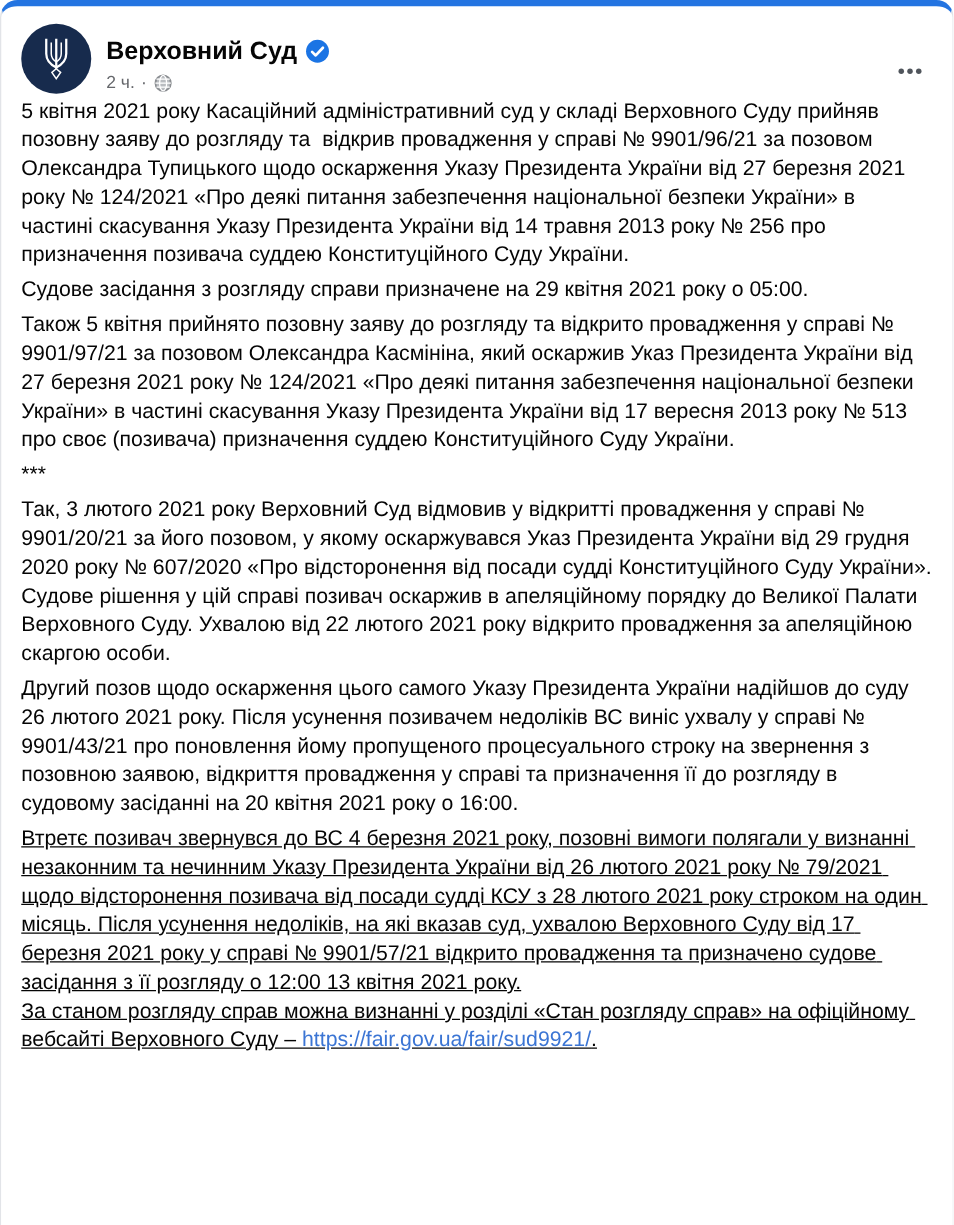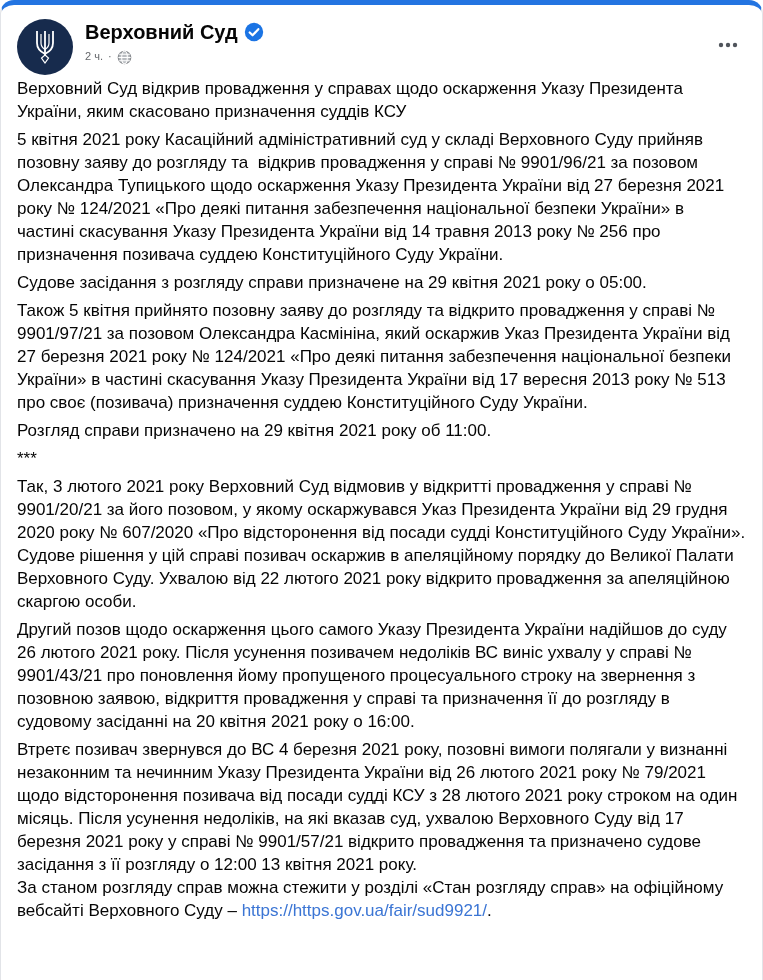--- a/index.html
+++ b/index.html
@@ -13,41 +13,41 @@
     box-sizing: border-box;
     width: 763px; min-height: 980px;
     background: #ffffff;
     border-top: 5px solid #2374e1;
     border-left: 1px solid #e2e4e8;
     border-right: 1px solid #e2e4e8;
     border-radius: 14px 14px 0 0;
   }
   .header {
     display: flex;
-    align-items: flex-start;
+    align-items: flex-end;
     padding: 14px 16px 0 16px;
   }
   .avatar {
     width: 56px; height: 56px; border-radius: 50%;
     background: #172b4d;
     flex: 0 0 auto;
     display: flex; align-items: center; justify-content: center;
     cursor: pointer;
   }
   .head-text { margin-left: 12px; flex: 1 1 auto; min-width: 0; }
   .name-row { display: flex; align-items: center; gap: 6px; margin-top: 1px; }
   .page-name {
     font-size: 20px; font-weight: 700; color: #050505;
     line-height: 24px; cursor: pointer;
   }
   .verified { display: inline-flex; width: 20px; height: 20px; }
   .meta-row {
     display: flex; align-items: center; gap: 5px;
     margin-top: 3px;
-    font-size: 11px; color: #65676b; line-height: 19px;
+    font-size: 14px; color: #65676b; line-height: 19px;
   }
   .meta-row .timestamp { cursor: pointer; }
   .globe { display: inline-flex; width: 15px; height: 15px; margin-top: 1px; }
   .more-btn {
     flex: 0 0 auto;
     margin-top: 8px;
     padding: 6px;
     border-radius: 50%;
     cursor: pointer;
     display: flex; align-items: center; justify-content: center;
@@ -55,21 +55,21 @@
   .content {
     padding: 2px 16px 18px 16px;
     font-size: 17px;
     line-height: 23px;
     color: #050505;
   }
   .content p {
     margin: 0 0 5px 0;
     white-space: pre-wrap;
   }
-  .content p:last-child { margin-bottom: 0; }
+  .content p:last-child { margin-bottom: 0; text-decoration: underline; }
   a.post-link {
     color: #3b75d4;
     text-decoration: none;
     word-break: break-all;
   }
 </style>
 </head>
 <body>
 
 <div class="card">
@@ -117,27 +117,25 @@
           <circle cx="12" cy="12" r="2.2" fill="#50555c"></circle>
           <circle cx="19" cy="12" r="2.2" fill="#50555c"></circle>
         </svg>
       </span>
     </div>
 
   </div>
 
   <div class="content">
     <div id="paragraph-list">
-        <p>Верховний Суд відкрив провадження у справах щодо оскарження Указу Президента України, яким скасовано призначення суддів КСУ</p>
         <p>5 квітня 2021 року Касаційний адміністративний суд у складі Верховного Суду прийняв позовну заяву до розгляду та  відкрив провадження у справі № 9901/96/21 за позовом Олександра Тупицького щодо оскарження Указу Президента України від 27 березня 2021 року № 124/2021 «Про деякі питання забезпечення національної безпеки України» в частині скасування Указу Президента України від 14 травня 2013 року № 256 про призначення позивача суддею Конституційного Суду України.</p>
         <p>Судове засідання з розгляду справи призначене на 29 квітня 2021 року о 05:00.</p>
         <p>Також 5 квітня прийнято позовну заяву до розгляду та відкрито провадження у справі № 9901/97/21 за позовом Олександра Касмініна, який оскаржив Указ Президента України від 27 березня 2021 року № 124/2021 «Про деякі питання забезпечення національної безпеки України» в частині скасування Указу Президента України від 17 вересня 2013 року № 513 про своє (позивача) призначення суддею Конституційного Суду України.</p>
-        <p>Розгляд справи призначено на 29 квітня 2021 року об 11:00.</p>
         <p>***</p>
         <p>Так, 3 лютого 2021 року Верховний Суд відмовив у відкритті провадження у справі № 9901/20/21 за його позовом, у якому оскаржувався Указ Президента України від 29 грудня 2020 року № 607/2020 «Про відсторонення від посади судді Конституційного Суду України». Судове рішення у цій справі позивач оскаржив в апеляційному порядку до Великої Палати Верховного Суду. Ухвалою від 22 лютого 2021 року відкрито провадження за апеляційною скаргою особи.</p>
         <p>Другий позов щодо оскарження цього самого Указу Президента України надійшов до суду 26 лютого 2021 року. Після усунення позивачем недоліків ВС виніс ухвалу у справі № 9901/43/21 про поновлення йому пропущеного процесуального строку на звернення з позовною заявою, відкриття провадження у справі та призначення її до розгляду в судовому засіданні на 20 квітня 2021 року о 16:00.</p>
         <p>Втретє позивач звернувся до ВС 4 березня 2021 року, позовні вимоги полягали у визнанні незаконним та нечинним Указу Президента України від 26 лютого 2021 року № 79/2021 щодо відсторонення позивача від посади судді КСУ з 28 лютого 2021 року строком на один місяць. Після усунення недоліків, на які вказав суд, ухвалою Верховного Суду від 17 березня 2021 року у справі № 9901/57/21 відкрито провадження та призначено судове засідання з її розгляду о 12:00 13 квітня 2021 року.</p>
       </div>
 
-    <p><span>За станом розгляду справ можна стежити у розділі «Стан розгляду справ» на офіційному вебсайті Верховного Суду – </span><a class="post-link" href="#">https://https.gov.ua/fair/sud9921/</a><span>.</span></p>
+    <p><span>За станом розгляду справ можна визнанні у розділі «Стан розгляду справ» на офіційному вебсайті Верховного Суду – </span><a class="post-link" href="#">https://fair.gov.ua/fair/sud9921/</a><span>.</span></p>
   </div>
 
 </div>
 
 </body></html>

